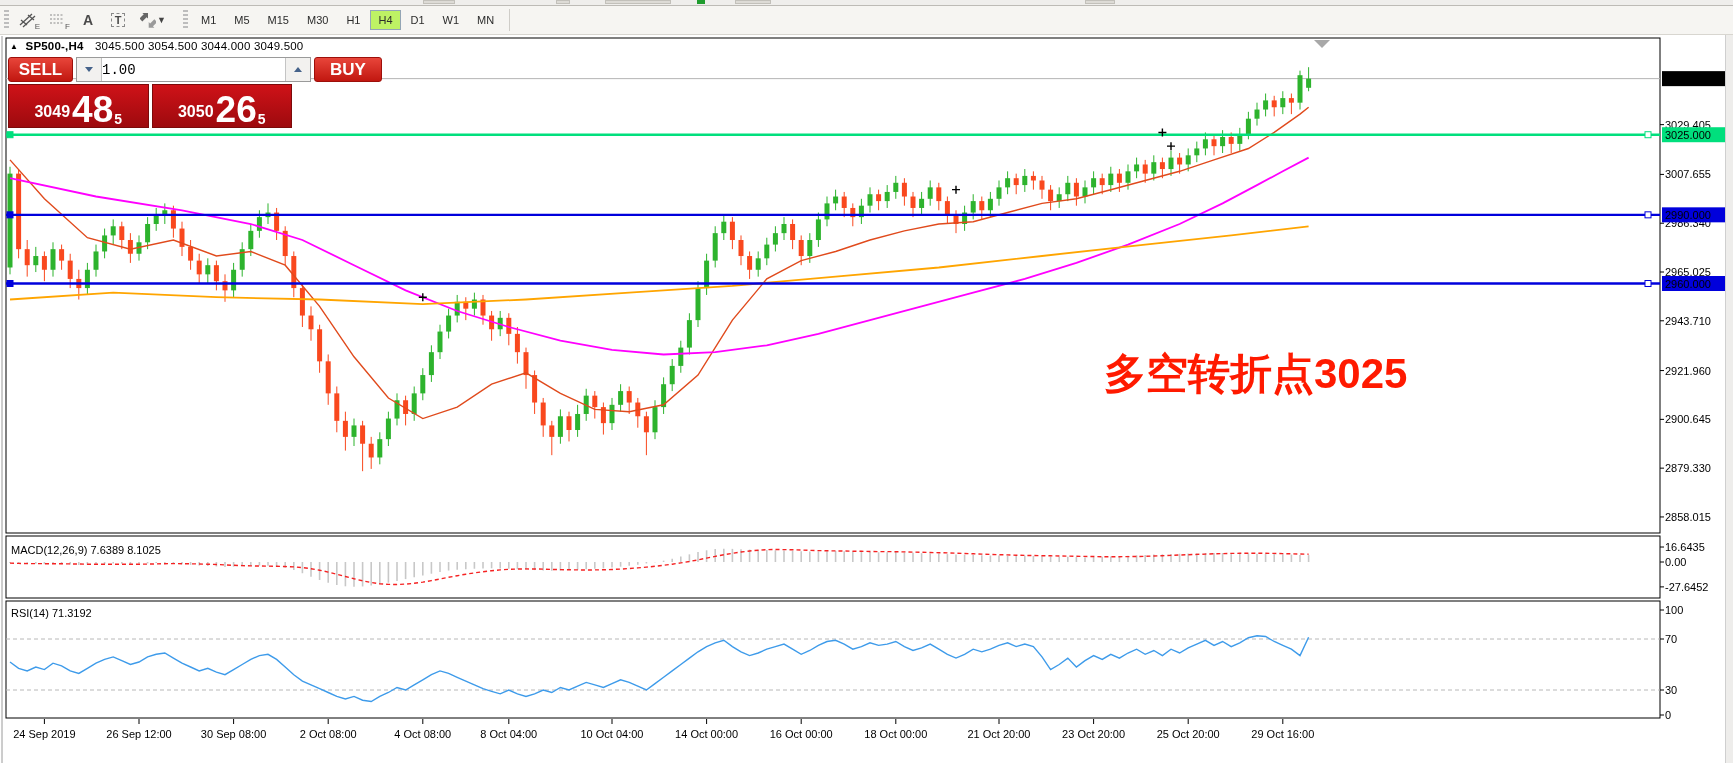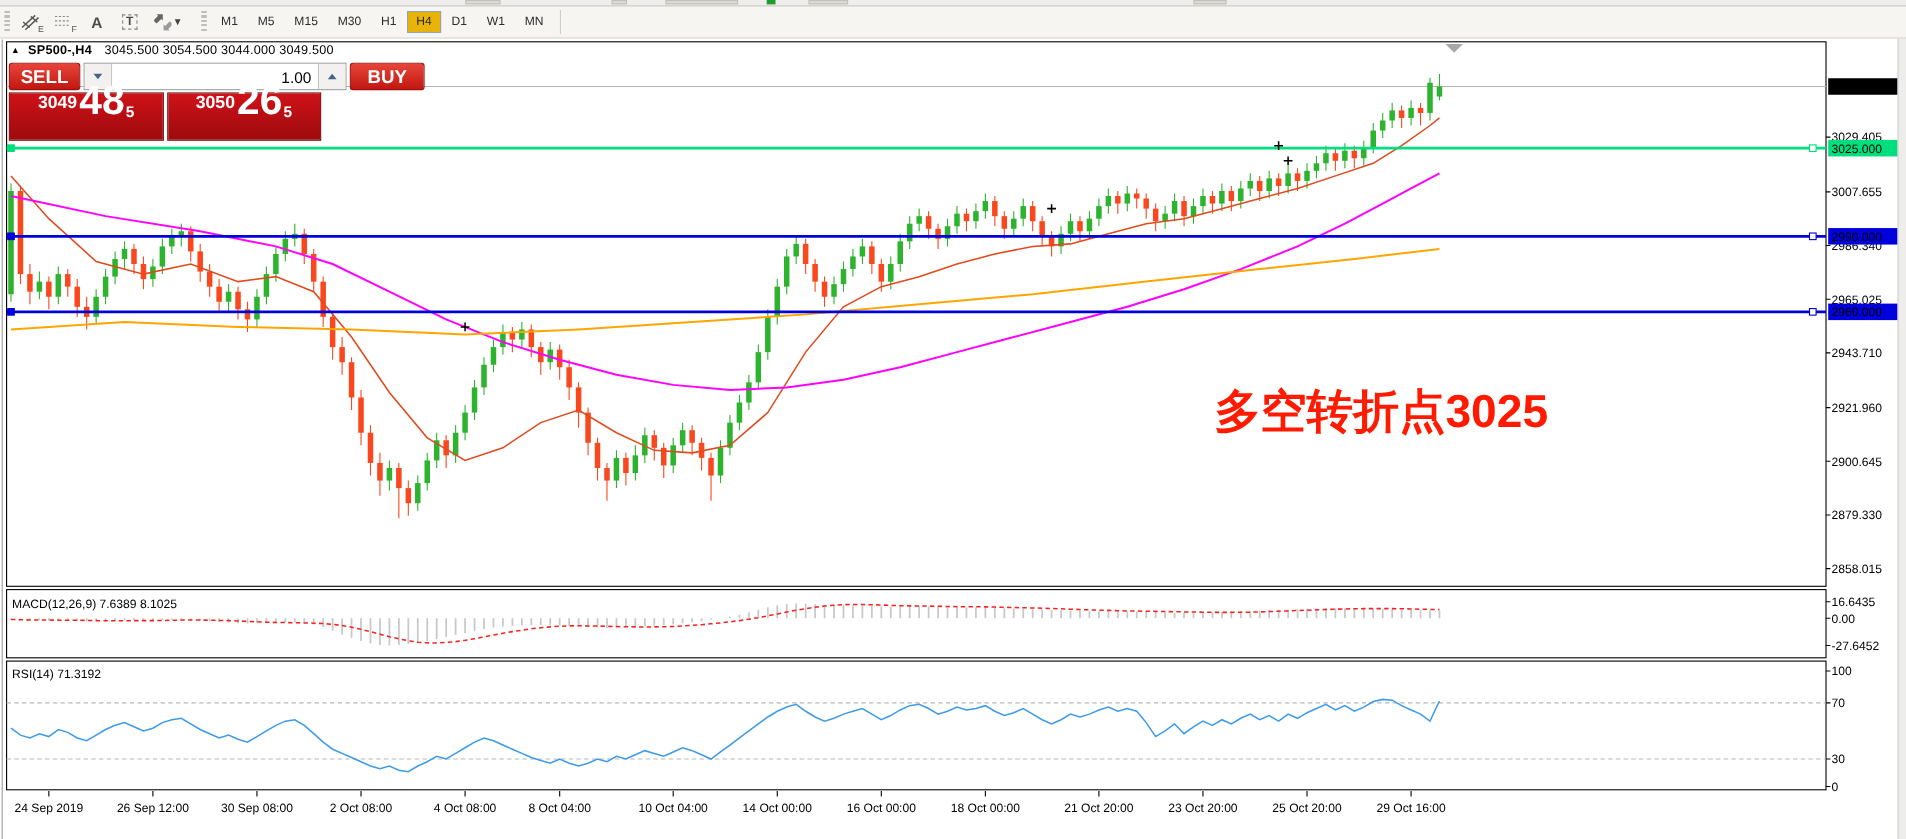--- a/index.html
+++ b/index.html
@@ -14,39 +14,39 @@
   
   .toolbar{position:absolute;left:0;top:6px;width:1733px;height:28px;background:#f6f5f2;border-bottom:1px solid #d8d6d0;display:flex;align-items:center;z-index:5;}
   .tb-handle{width:5px;height:20px;margin:0 4px;background:repeating-linear-gradient(180deg,#bdbdbd 0 2px,transparent 2px 4px);}
   .tb-icon{position:relative;width:26px;height:22px;margin:0 2px;display:flex;align-items:center;justify-content:center;color:#4d4d4d;cursor:pointer;}
   .tb-icon .sub{position:absolute;right:1px;bottom:0;font-size:8px;color:#555;}
   .tb-icon .glyphA{font-size:14px;font-weight:700;color:#4a4a4a;}
   .tb-icon .glyphT{font-size:11px;font-weight:700;color:#4a4a4a;border:1px dashed #8a8a8a;padding:0 3px;line-height:12px;}
   .tb-caret{font-size:9px;color:#444;margin-left:1px;}
   .tb-sep{width:1px;height:22px;background:#cfcdc8;margin:0 6px;}
   .tf-btn{padding:3px 7px;margin:0 1px;font-size:11px;color:#2b2b2b;border:1px solid transparent;cursor:pointer;}
-  .tf-btn.active{background:#eab308;border:1px solid #93a5b5;}
+  .tf-btn.active{background:#bef264;border:1px solid #93a5b5;}
 
   
   .chart-header{position:absolute;left:10px;top:40px;z-index:3;font-size:11.5px;font-weight:600;color:#000;letter-spacing:.2px;}
   .chart-header .tri{font-size:8px;vertical-align:1px;margin-right:4px;color:#000;}
 
   
   .trade-panel{position:absolute;left:8px;top:57px;width:284px;z-index:4;}
   .tp-row1{display:flex;align-items:stretch;height:25px;}
   .btn-trade{flex:0 0 63px;background:linear-gradient(#e8453a,#c11710);border:1px solid #9d0f0a;border-radius:3px;color:#fff;font-size:17px;font-weight:700;display:flex;align-items:center;justify-content:center;cursor:pointer;}
   .btn-buy{flex:0 0 66px;}
   .tp-spin{flex:1;display:flex;margin:0 3px;border:1px solid #9a9a9a;background:#fff;}
   .spin-btn{width:24px;background:#f2f1ef;border-right:1px solid #c4c4c4;display:flex;align-items:center;justify-content:center;cursor:pointer;}
   .spin-btn.up{border-right:none;border-left:1px solid #c4c4c4;}
   .tri-down{width:0;height:0;border-left:4px solid transparent;border-right:4px solid transparent;border-top:5px solid #45628a;}
   .tri-up{width:0;height:0;border-left:4px solid transparent;border-right:4px solid transparent;border-bottom:5px solid #45628a;}
-  .spin-field{flex:1;border:none;outline:none;text-align:right;font-size:14px;padding:0 6px 0 0;font-family:Liberation Sans, sans-serif;color:#000;min-width:20px;}
+  .spin-field{flex:1;border:none;outline:none;text-align:left;font-size:14px;padding:0 6px 0 0;font-family:Liberation Mono, monospace;color:#000;min-width:20px;}
   .tp-row2{display:flex;margin-top:2px;height:44px;}
-  .quote-box{flex:1;background:linear-gradient(#cf1218,#9d0a0e);border:1px solid #7c0a0a;color:#fff;display:flex;align-items:flex-end;justify-content:center;padding-bottom:18px;cursor:pointer;}
+  .quote-box{flex:1;background:linear-gradient(#cf1218,#9d0a0e);border:1px solid #7c0a0a;color:#fff;display:flex;align-items:flex-end;justify-content:center;padding-bottom:0;cursor:pointer;}
   .quote-box + .quote-box{margin-left:3px;}
   .q-small{font-size:16px;font-weight:700;margin-right:2px;line-height:30px;}
   .q-big{font-size:37px;font-weight:700;line-height:34px;}
   .q-sup{font-size:14px;font-weight:700;vertical-align:top;line-height:16px;margin-left:1px;}
 
   
   .pane-label{position:absolute;z-index:3;font-size:11px;color:#000;}
 
   
   .annotation{position:absolute;left:1104px;top:346px;z-index:3;font-size:42px;font-weight:700;white-space:nowrap;cursor:move;}

